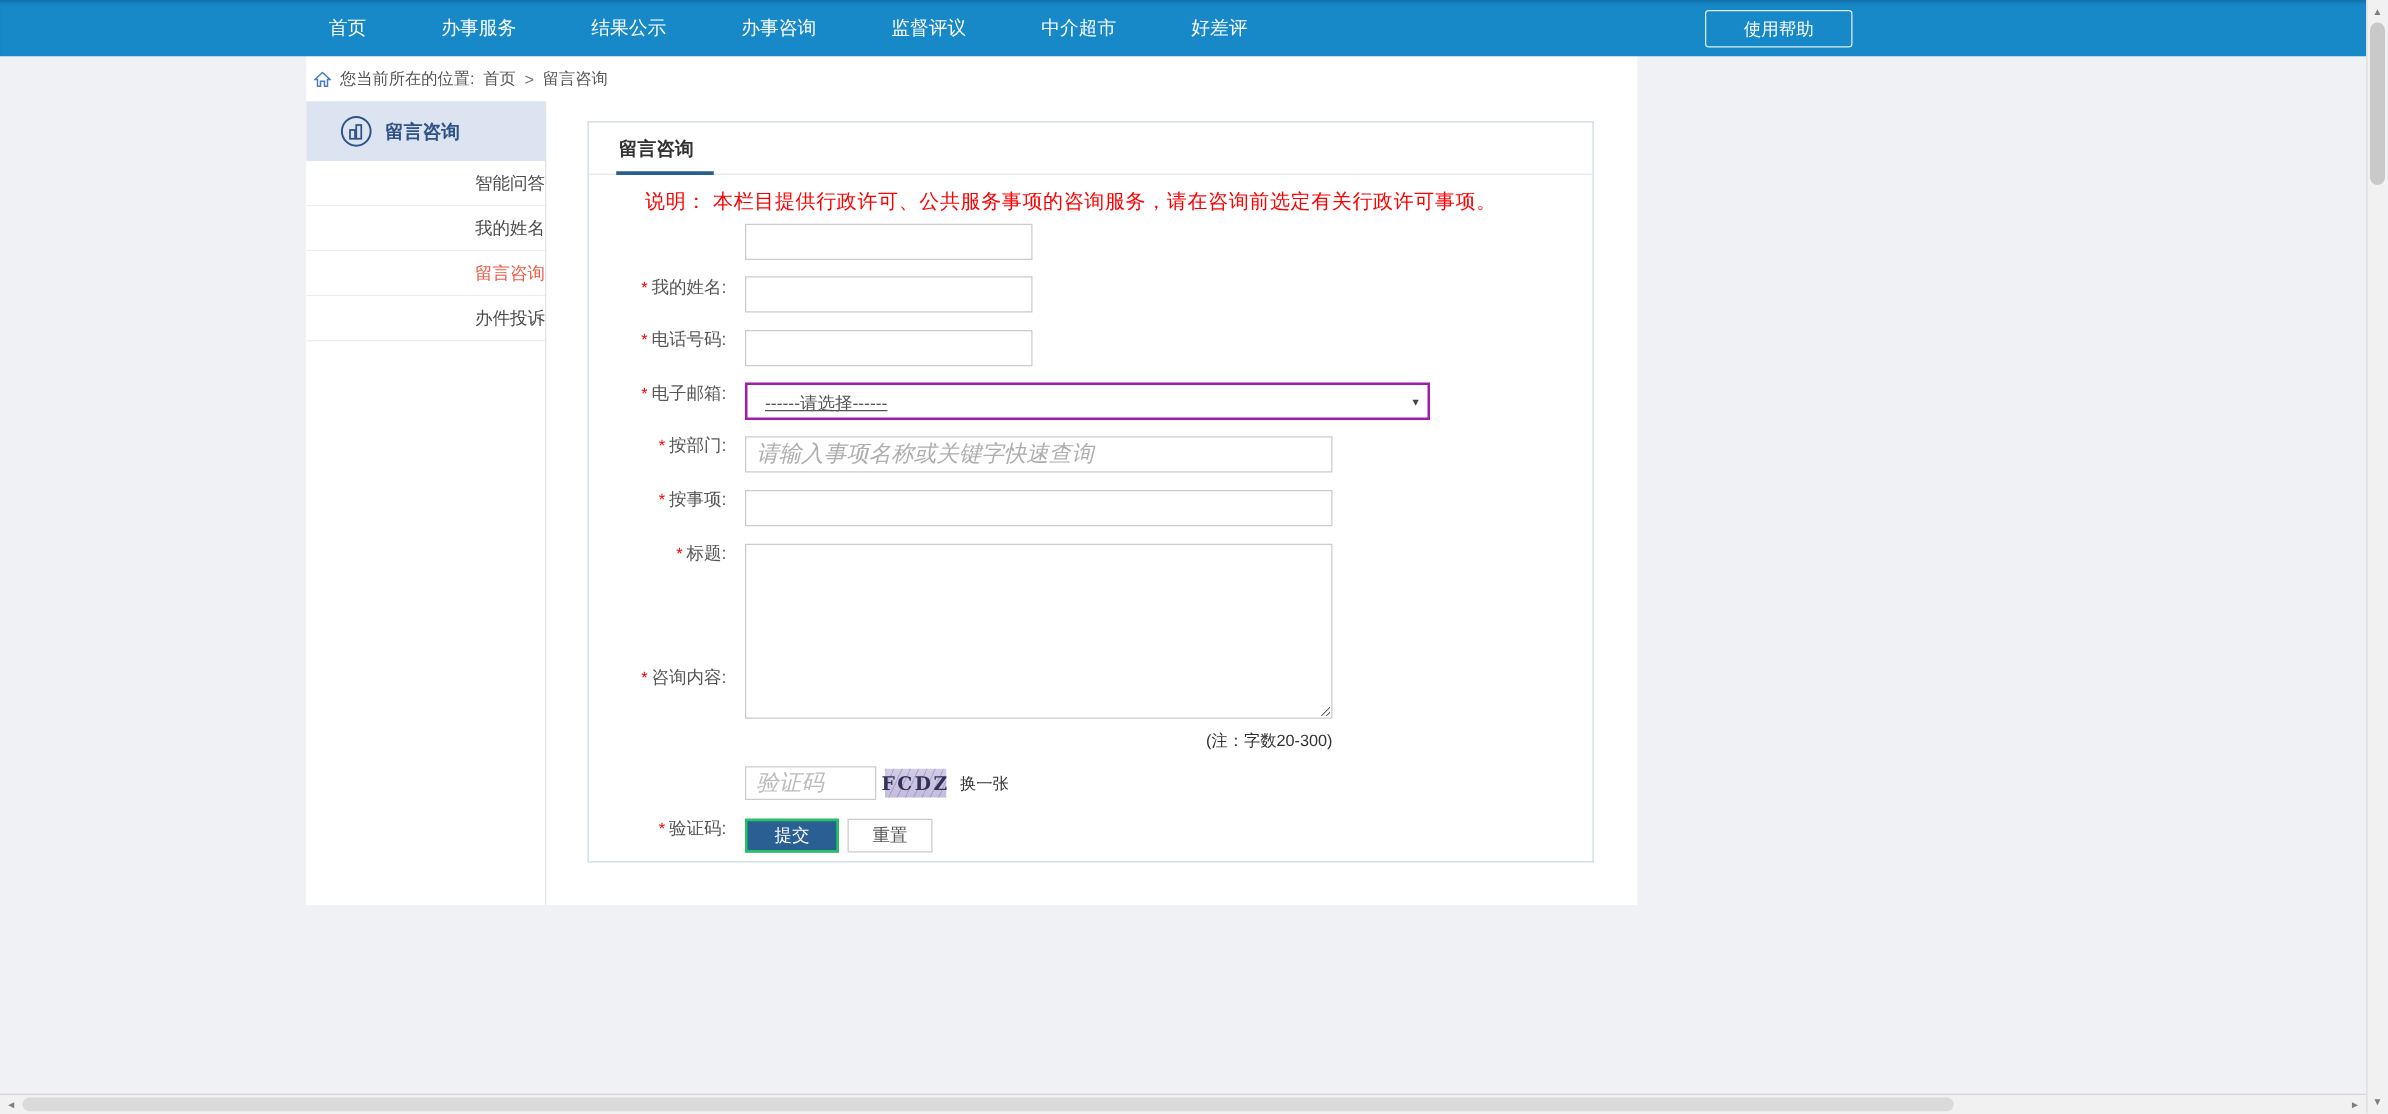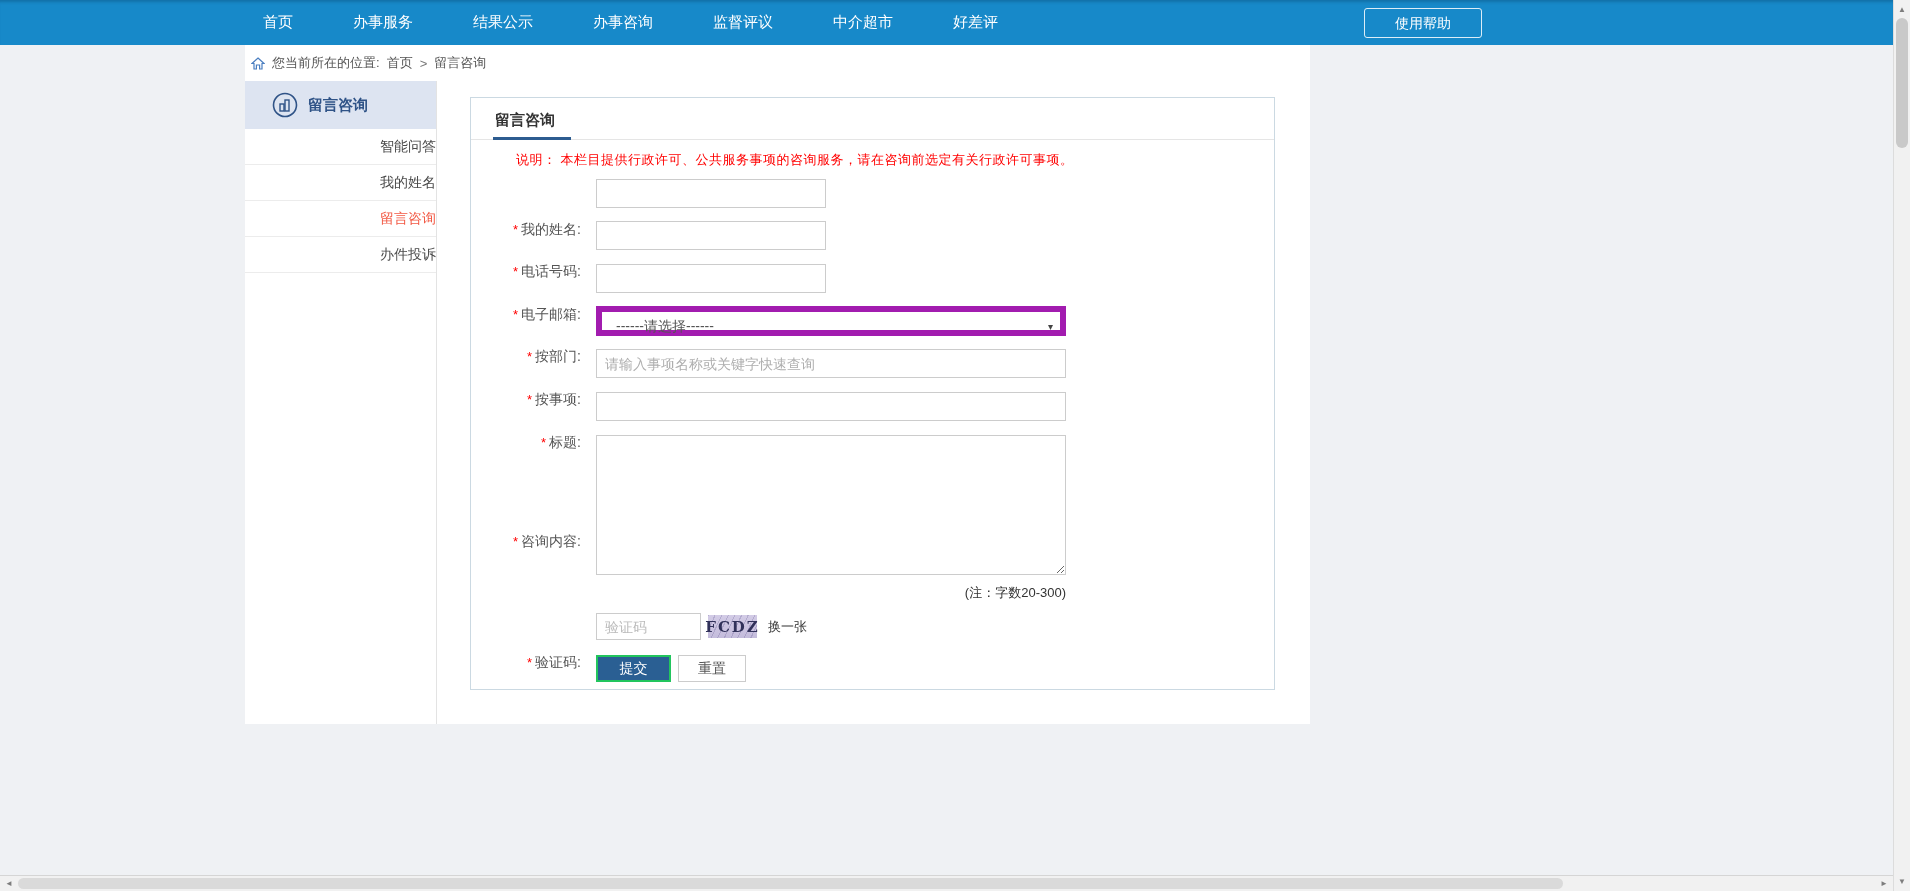--- a/index.html
+++ b/index.html
@@ -74,43 +74,44 @@
   .tab {
     position:absolute; left:24px; top:0; height:42px; line-height:44px;
     font-weight:bold; font-size:15px; color:#333; cursor:pointer;
   }
   .tab-underline {
     position:absolute; left:22px; bottom:-1px; width:78px; height:3px;
     background:#2d5c90;
   }
   .notice {
     position:absolute; left:45px; top:53px;
-    color:#ff0000; font-size:13px; letter-spacing:.5px;
+    color:#ff0000; font-size:16px; letter-spacing:.5px;
   }
 
   .frow { position:absolute; left:0; width:100%; }
   .lbl {
     position:absolute; left:0; width:110px; text-align:right;
     font-size:14px; color:#555; line-height:29px; white-space:nowrap;margin-top:36px;
   }
   .req { color:#ff0000; margin-right:3px; font-size:13px; }
   .inp {
     position:absolute; left:125px; top:0; height:29px;
     border:1px solid #ccc; background:#fff;
-    font-size:14px; padding:0 8px; color:#8b5cf6; outline:none;
-    font-family:"Liberation Sans","DejaVu Sans",sans-serif;
+    font-size:18px; padding:0 8px; color:#8b5cf6; outline:none;
+    font-family:"Liberation Sans","DejaVu Sans",sans-serif;
+    font-style:italic;
   }
   .inp::placeholder { color:#aeaeae; }
   .inp.small { width:230px; }
   .inp.wide  { width:470px; }
 
   .sel {
-    position:absolute; left:125px; top:0; width:470px; height:30px;
-    border:6px solid #a21caf; background:#fff; line-height:28px;
-    padding-left:14px; font-size:14px; color:#555; cursor:pointer;
+    position:absolute; left:125px; top:0; width:548px; height:30px;
+    border:2px solid #a21caf; background:#fff; line-height:28px;
+    padding-left:14px; font-size:14px; color:#555; cursor:pointer;text-decoration:underline;
   }
   .sel .caret {
     position:absolute; right:7px; top:0; line-height:30px;
     font-size:10px; color:#444;
   }
 
   .txtarea {
     position:absolute; left:125px; top:0; width:470px; height:140px;
     border:1px solid #ccc; background:#fff; resize:both;
     font-size:14px; padding:8px; color:#333; outline:none;

